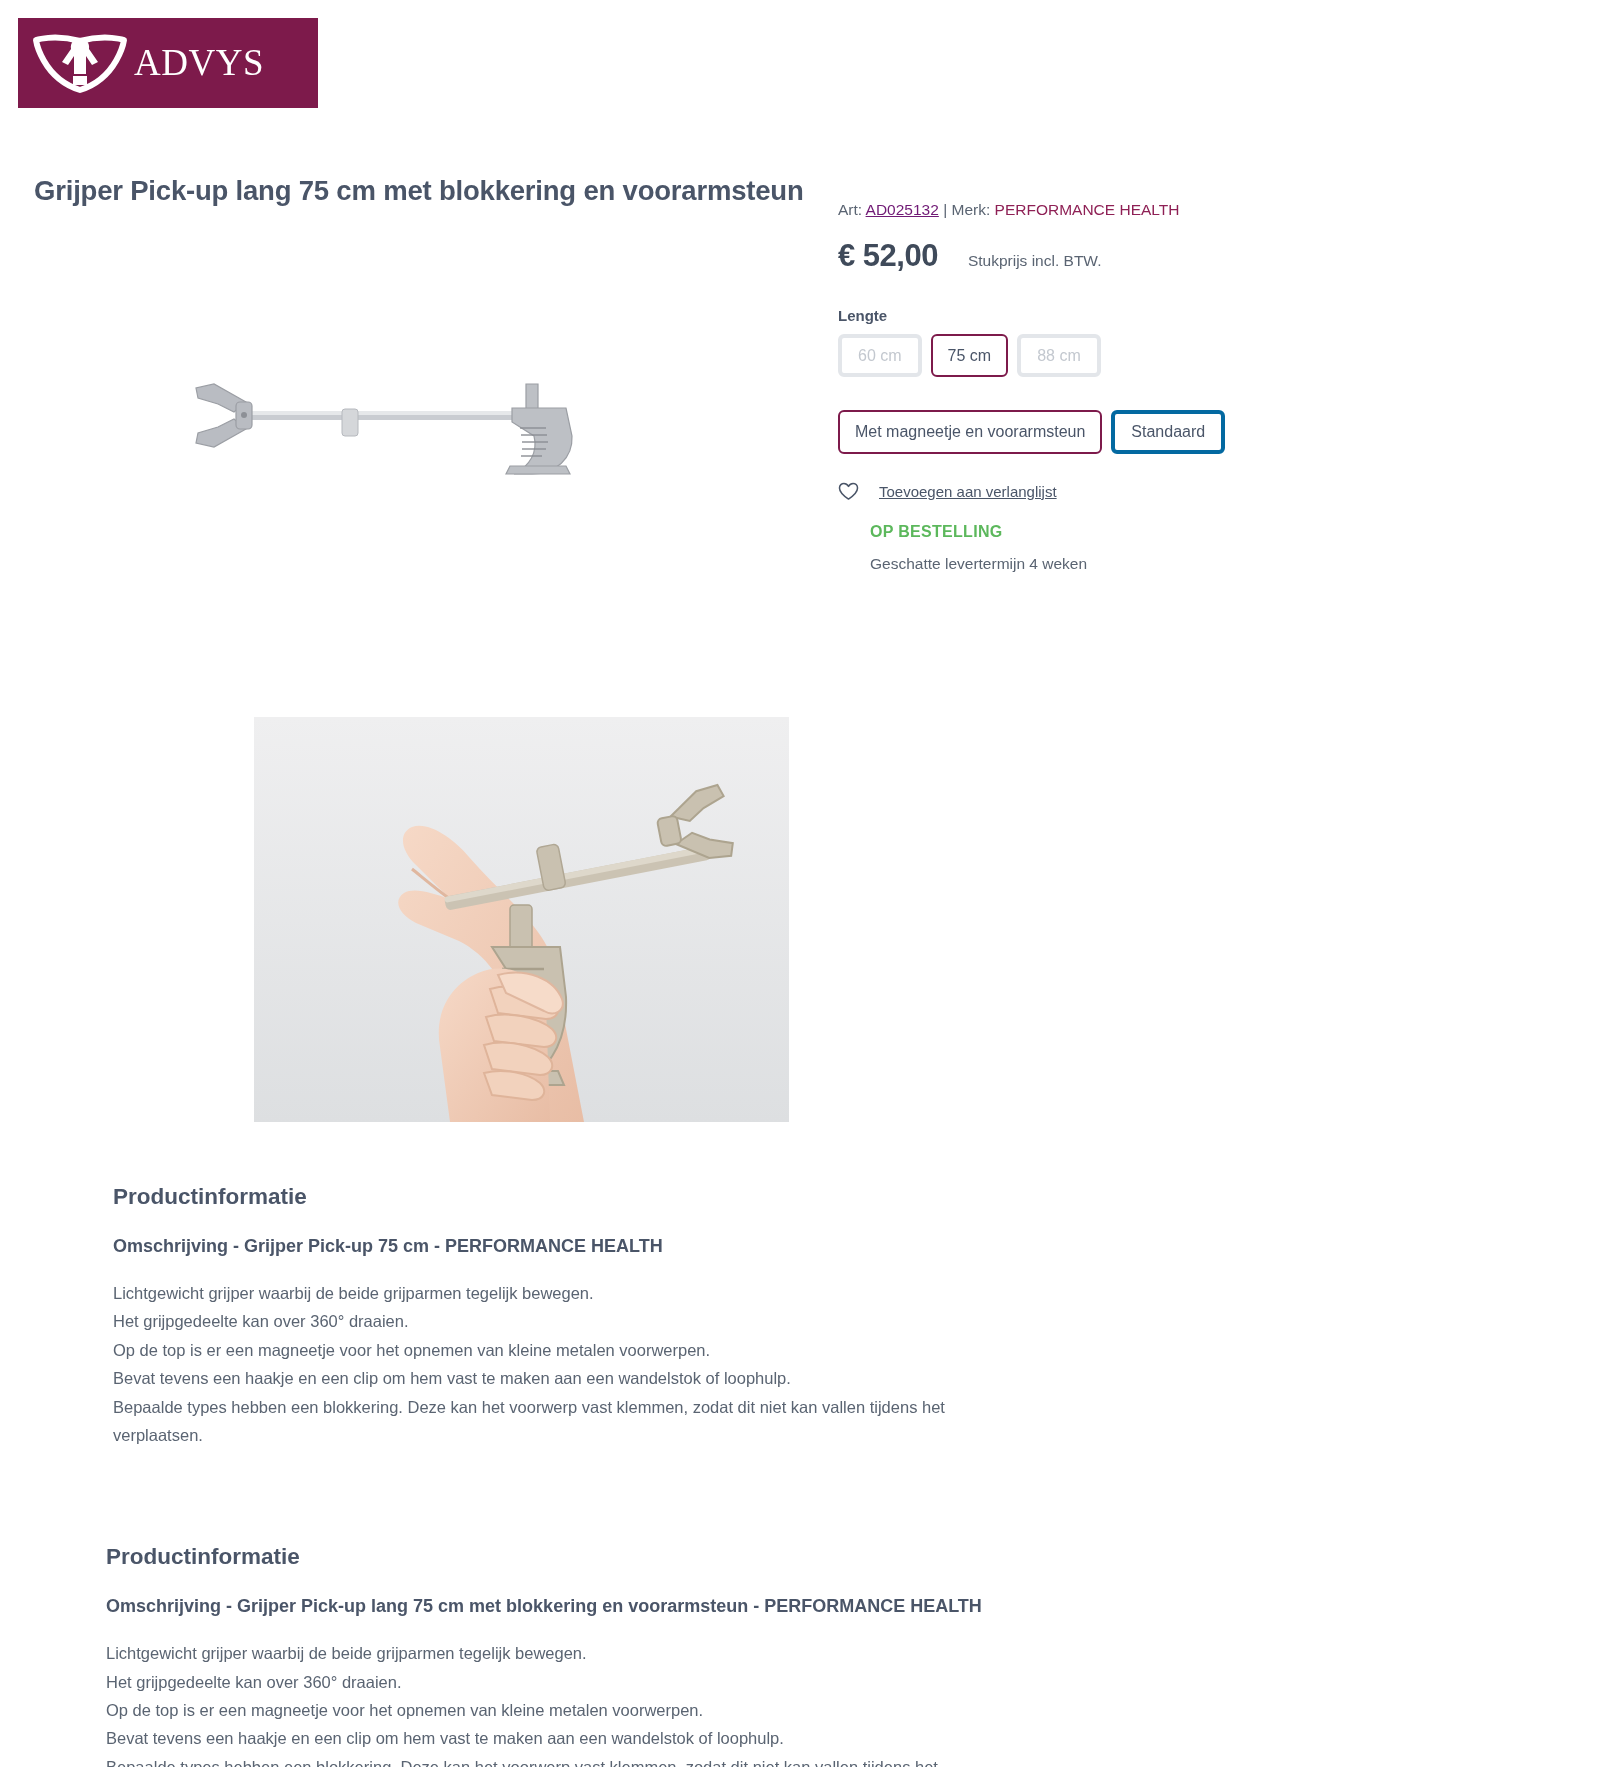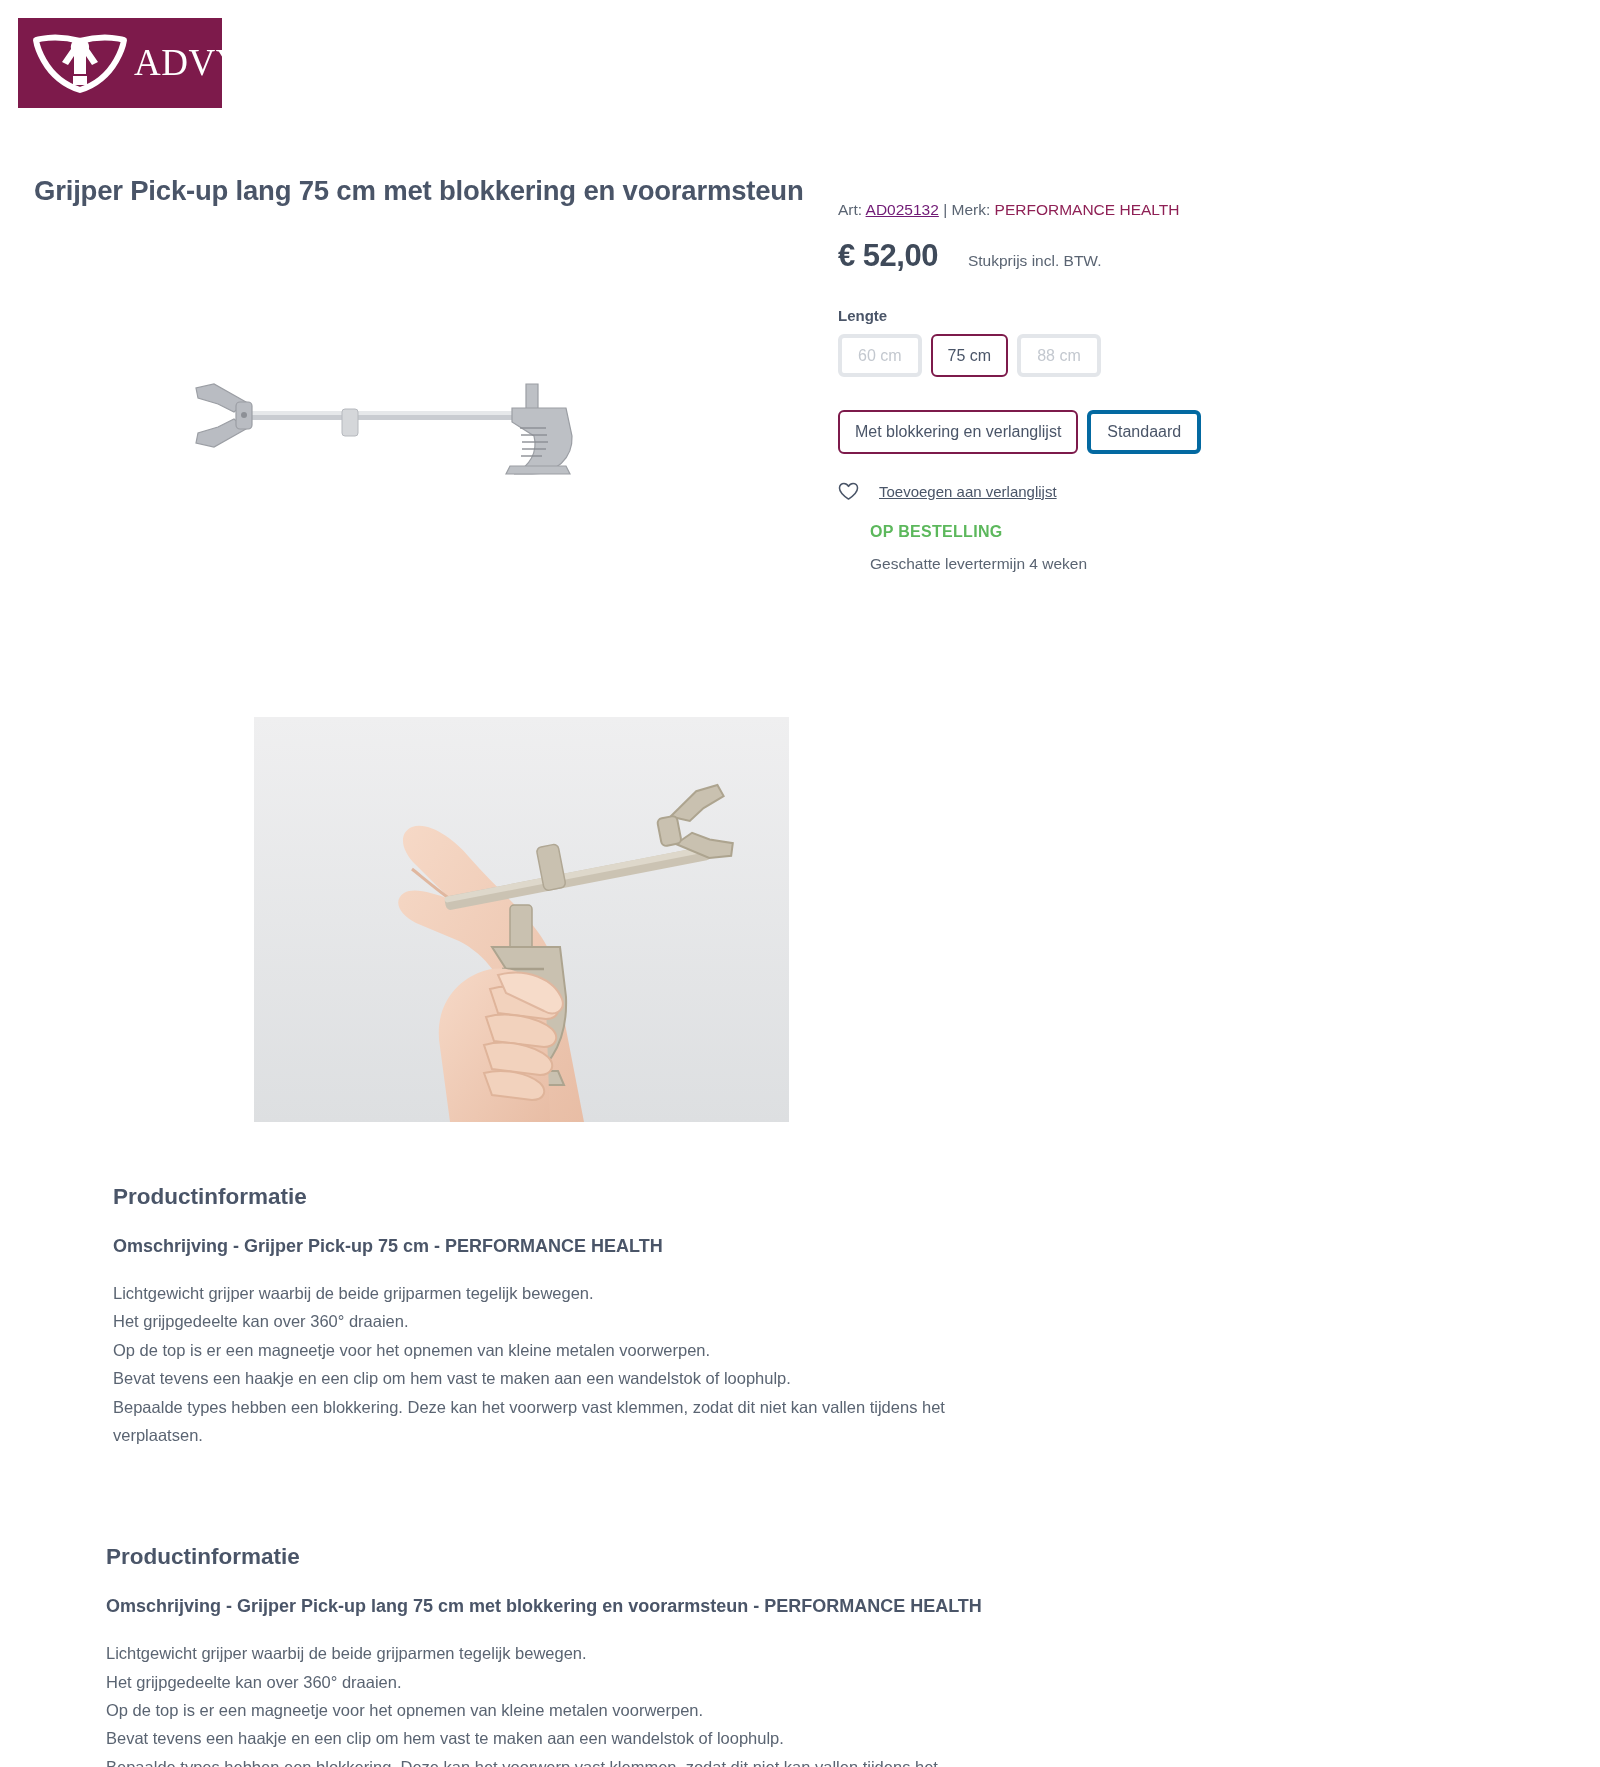--- a/index.html
+++ b/index.html
@@ -9,21 +9,21 @@
     min-height: 1767px;
     background: #ffffff;
     font-family: "Liberation Sans", sans-serif;
     color: #4a5568;
     -webkit-font-smoothing: antialiased;
   }
 
   
   .header { padding: 18px 0 0 18px; }
   .logo-box {
-    width: 204px;
+    width: 300px;
     height: 90px;
     background: #7d1a4b;
     display: flex;
     align-items: center;
     padding-left: 14px;
     gap: 6px;
   }
   .logo-mark { width: 96px; height: 62px; flex: 0 0 auto; }
   .logo-text {
     color: #ffffff;
@@ -301,21 +301,21 @@
         <div class="option-label">Lengte</div>
         <div class="option-row">
           <button class="opt-btn disabled">60 cm</button>
           <button class="opt-btn selected">75 cm</button>
           <button class="opt-btn disabled">88 cm</button>
         </div>
       </div>
 
       <div class="option-group">
         <div class="option-row">
-          <button class="opt-btn selected">Met blokkering en verlanglijst</button>
+          <button class="opt-btn selected">Met magneetje en voorarmsteun</button>
           <button class="opt-btn">Standaard</button>
         </div>
       </div>
 
       <div class="wishlist-row">
         <span class="heart-icon">
           <svg viewBox="0 0 22 20" width="21" height="19" aria-hidden="true">
             <path d="M11 18 C11 18, 1.5 11.6, 1.5 6.3 C1.5 3.4, 3.8 1.5, 6.2 1.5 C8.1 1.5, 9.9 2.7, 11 4.6 C12.1 2.7, 13.9 1.5, 15.8 1.5 C18.2 1.5, 20.5 3.4, 20.5 6.3 C20.5 11.6, 11 18, 11 18 Z" fill="none" stroke="#4a5568" stroke-width="1.6" stroke-linejoin="round"></path>
           </svg>
         </span>

